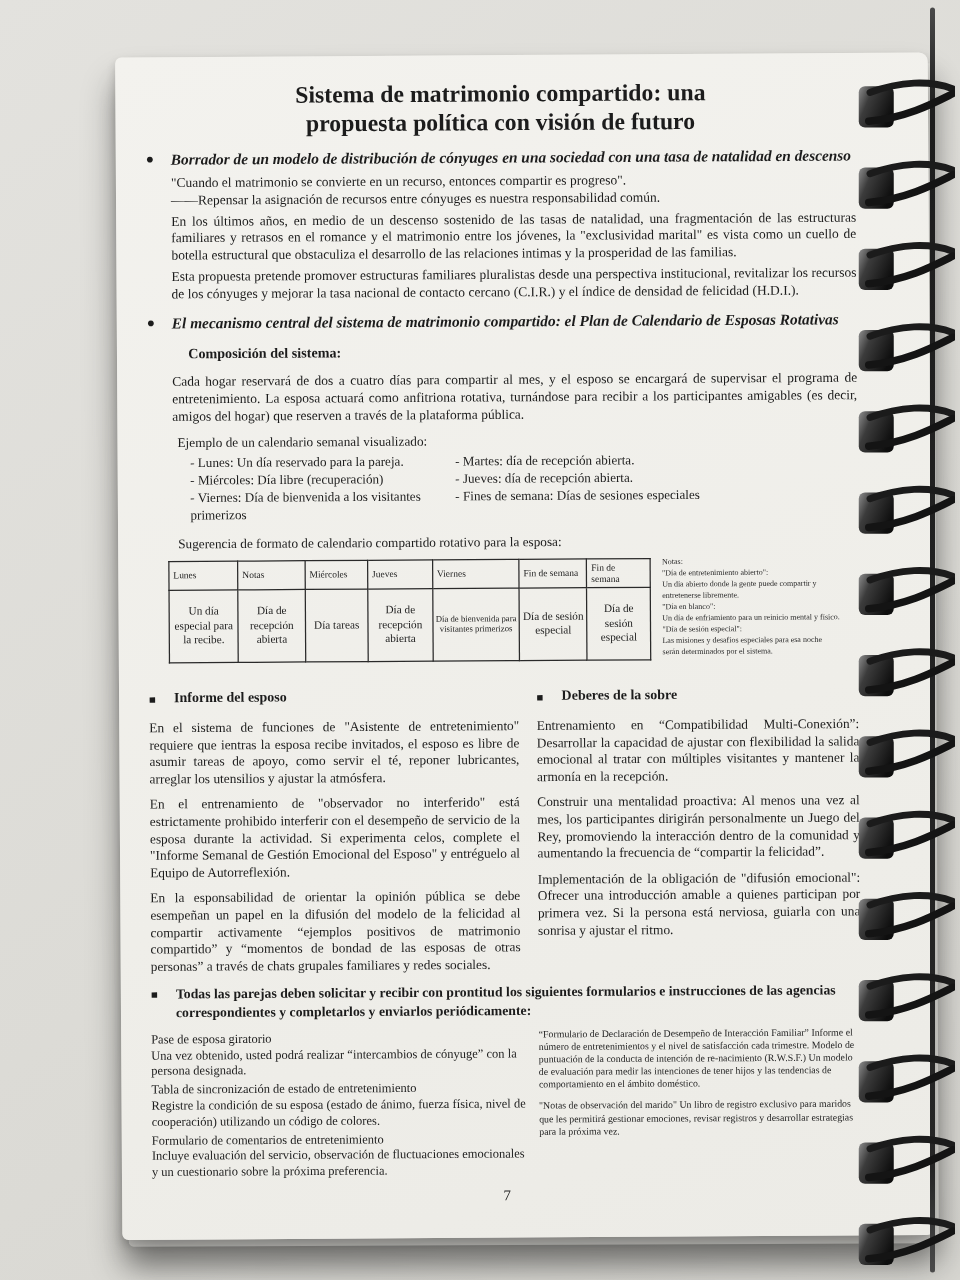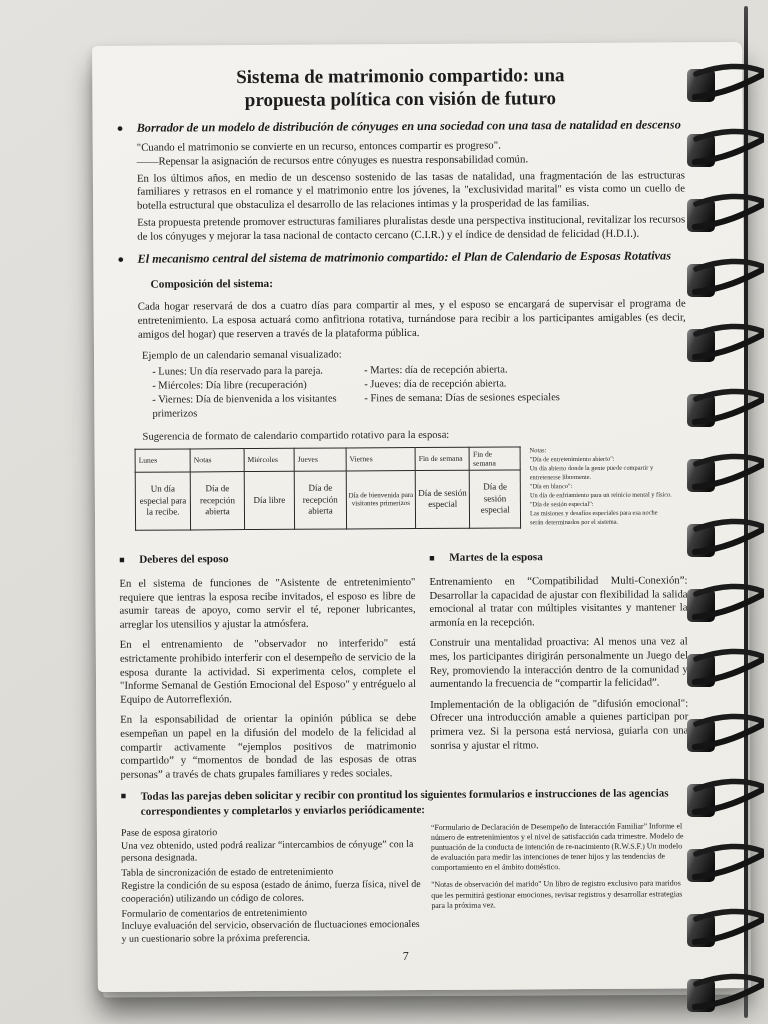--- a/index.html
+++ b/index.html
@@ -141,21 +141,21 @@
             <th style="width:55px">Notas</th>
             <th style="width:51px">Miércoles</th>
             <th style="width:53px">Jueves</th>
             <th style="width:72px">Viernes</th>
             <th style="width:56px">Fin de semana</th>
             <th style="width:52px">Fin de semana</th>
           </tr>
           <tr>
             <td>Un día especial para la recibe.</td>
             <td>Día de recepción abierta</td>
-            <td>Día libre</td>
+            <td>Día tareas</td>
             <td>Día de recepción abierta</td>
             <td class="small">Día de bienvenida para visitantes primerizos</td>
             <td>Día de sesión especial</td>
             <td>Día de sesión especial</td>
           </tr>
         </tbody>
           </table>
         <div class="notes">
           <div>Notas:</div>
           <div>"Día de entretenimiento abierto":</div>
@@ -164,32 +164,32 @@
           <div>Un día de enfriamiento para un reinicio mental y físico.</div>
           <div>"Día de sesión especial":</div>
           <div>Las misiones y desafíos especiales para esa noche serán determinados por el sistema.</div>
         </div>
       </div>
 
       <div class="duties">
         <div class="duty-col-l">
           <div class="duty-head">
             <span class="bullet-sq">■</span>
-            <span>Deberes del esposo</span>
+            <span>Informe del esposo</span>
           </div>
           <div class="duty-body">
             <div class="body-txt para">En el sistema de funciones de "Asistente de entretenimiento" requiere que ientras la esposa recibe invitados, el esposo es libre de asumir tareas de apoyo, como servir el té, reponer lubricantes, arreglar los utensilios y ajustar la atmósfera.</div>
             <div class="body-txt para">En el entrenamiento de "observador no interferido" está estrictamente prohibido interferir con el desempeño de servicio de la esposa durante la actividad. Si experimenta celos, complete el "Informe Semanal de Gestión Emocional del Esposo" y entréguelo al Equipo de Autorreflexión.</div>
             <div class="body-txt para">En la esponsabilidad de orientar la opinión pública se debe esempeñan un papel en la difusión del modelo de la felicidad al compartir activamente “ejemplos positivos de matrimonio compartido” y “momentos de bondad de las esposas de otras personas” a través de chats grupales familiares y redes sociales.</div>
           </div>
         </div>
         <div class="duty-col-r">
           <div class="duty-head">
             <span class="bullet-sq">■</span>
-            <span>Martes de la esposa</span>
+            <span>Deberes de la sobre</span>
           </div>
           <div class="duty-body">
             <div class="body-txt para">Entrenamiento en “Compatibilidad Multi-Conexión”: Desarrollar la capacidad de ajustar con flexibilidad la salida emocional al tratar con múltiples visitantes y mantener la armonía en la recepción.</div>
             <div class="body-txt para">Construir una mentalidad proactiva: Al menos una vez al mes, los participantes dirigirán personalmente un Juego del Rey, promoviendo la interacción dentro de la comunidad y aumentando la frecuencia de “compartir la felicidad”.</div>
             <div class="body-txt para">Implementación de la obligación de "difusión emocional": Ofrecer una introducción amable a quienes participan por primera vez. Si la persona está nerviosa, guiarla con una sonrisa y ajustar el ritmo.</div>
           </div>
         </div>
       </div>
 
       <div class="forms-head-row">

